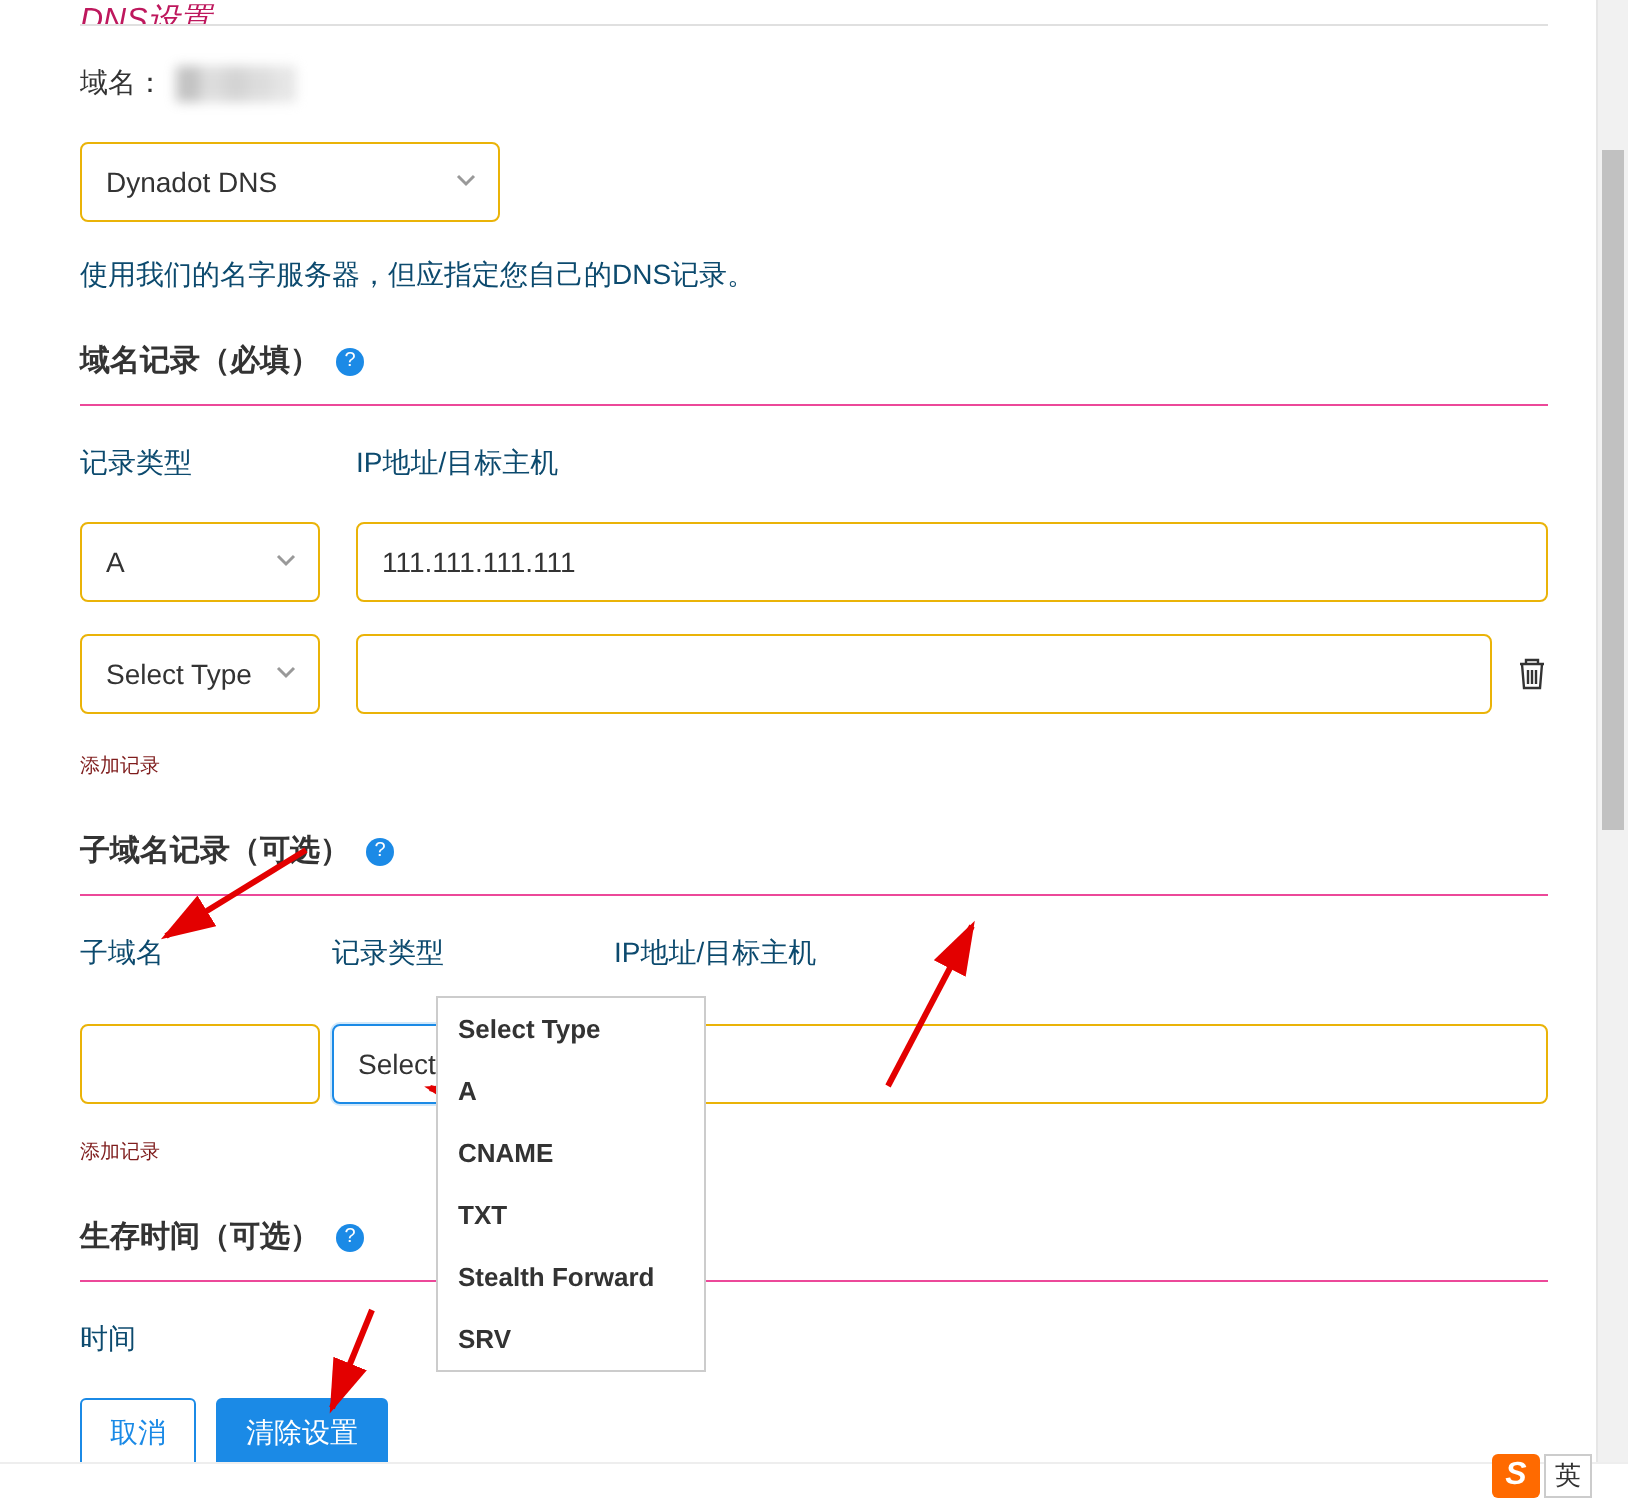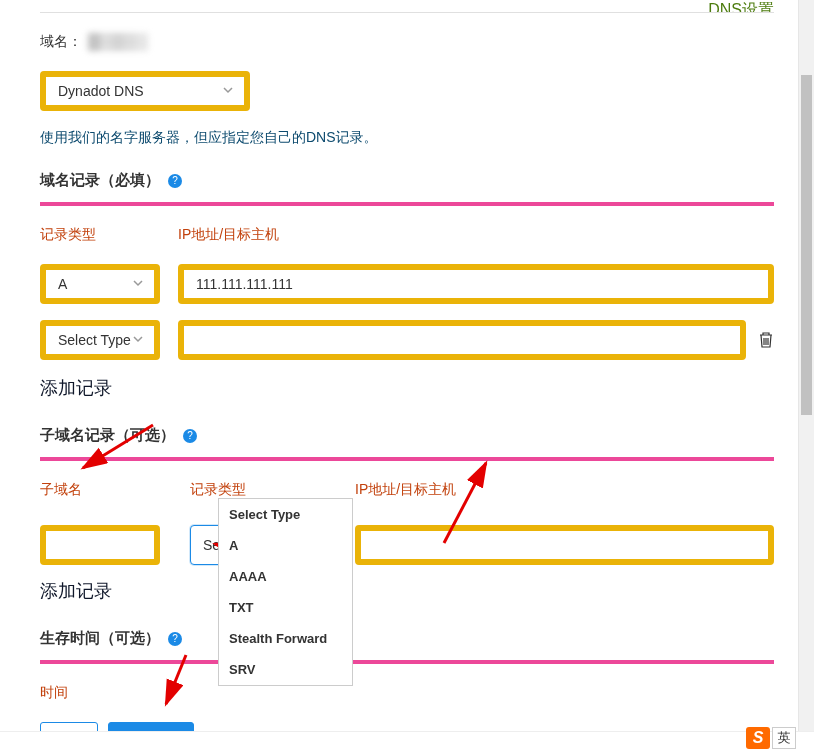--- a/index.html
+++ b/index.html
@@ -8,44 +8,45 @@
       font-size: 14px;
       color: #333;
       background: #fff;
       width: 814px;
       height: 753px;
       position: relative;
       overflow: hidden;
     }
     .main { padding: 0 40px; }
     .page-title {
-      text-align: right;
+      text-align: left;
       font-size: 16px;
-      color: #4d7c0f;
+      color: #be185d;
       padding: 0 0 12px 0;
       border-bottom: 1px solid #e0e0e0;
       margin-bottom: 20px;
       height: 12px;
       overflow: hidden;
+      font-style: italic;
     }
     .domain-line {
       margin: 20px 0;
       display: flex;
       align-items: center;
       gap: 6px;
     }
     .domain-label { color: #333; }
     .domain-value {
       width: 60px; height: 18px;
       filter: blur(3px);
       background: linear-gradient(90deg, #888 0, #888 20%, #bbb 20%, #bbb 40%, #aaa 40%, #aaa 60%, #bbb 60%, #bbb 80%, #ccc 80%);
       opacity: .5;
     }
     .select, .text-input {
-      border: 6px solid #eab308;
+      border: 1px solid #eab308;
       border-radius: 4px;
       background: #fff;
       height: 40px;
       display: flex;
       align-items: center;
       padding: 0 12px;
       font-size: 14px;
       color: #333;
       position: relative;
     }
@@ -58,57 +59,57 @@
     }
     .dns-select { width: 210px; margin-bottom: 18px; }
     .hint {
       color: #0c4a6e; margin-bottom: 24px;
       font-size: 14px;
     }
     .section-title {
       font-weight: bold;
       font-size: 15px;
       padding-bottom: 12px;
-      border-bottom: 4px solid #ec4899;
+      border-bottom: 1px solid #ec4899;
       margin-bottom: 20px;
       display: flex;
       align-items: center;
       gap: 8px;
     }
     .help-icon {
       display: inline-flex;
       width: 14px; height: 14px;
       border-radius: 50%;
       background: #1b8ae6;
       color: #fff;
       font-size: 10px;
       font-weight: normal;
       align-items: center;
       justify-content: center;
     }
-    .field-label { color: #c2410c; margin-bottom: 10px; font-size: 14px; }
+    .field-label { color: #0c4a6e; margin-bottom: 10px; font-size: 14px; }
     .record-row {
       display: flex;
       gap: 18px;
       margin-bottom: 16px;
       align-items: flex-start;
     }
     .type-col { width: 120px; flex-shrink: 0; }
     .ip-col { flex: 1; display: flex; align-items: center; gap: 12px; }
     .ip-col .text-input { flex: 1; }
     .add-link {
-      color: #0f172a;
+      color: #7f1d1d;
       text-decoration: none;
-      font-size: 18px;
+      font-size: 10px;
       display: inline-block;
       margin-bottom: 26px;
     }
     .sub-row {
       display: flex;
-      gap: 30px;
+      gap: 6px;
       margin-top: 16px;
     }
     .sub-col { width: 120px; }
     .sub-type-col { width: 135px; }
     .sub-ip-col { flex: 1; }
     .open-select {
       border: 1px solid #1b8ae6;
       box-shadow: 0 0 0 1px rgba(27,138,230,0.2);
     }
     .dropdown {
@@ -321,21 +322,21 @@
   <div class="btn-row">
     <div class="btn btn-outline">取消</div>
     <div class="btn btn-primary">清除设置</div>
   </div>
 
 </div>
 
 <div class="dropdown" id="dropdown">
     <div class="dd-item">Select Type</div>
     <div class="dd-item">A</div>
-    <div class="dd-item">AAAA</div>
+    <div class="dd-item">CNAME</div>
     <div class="dd-item">TXT</div>
     <div class="dd-item">Stealth Forward</div>
     <div class="dd-item">SRV</div>
   </div>
 
 <svg class="arrow" style="left:68px; top:420px;" width="90" height="60">
   <defs>
       <marker id="ah1" markerWidth="10" markerHeight="10" refX="8" refY="3" orient="auto">
         <path d="M0,0 L9,3 L0,6 Z" fill="#e30000"></path>
       </marker>

